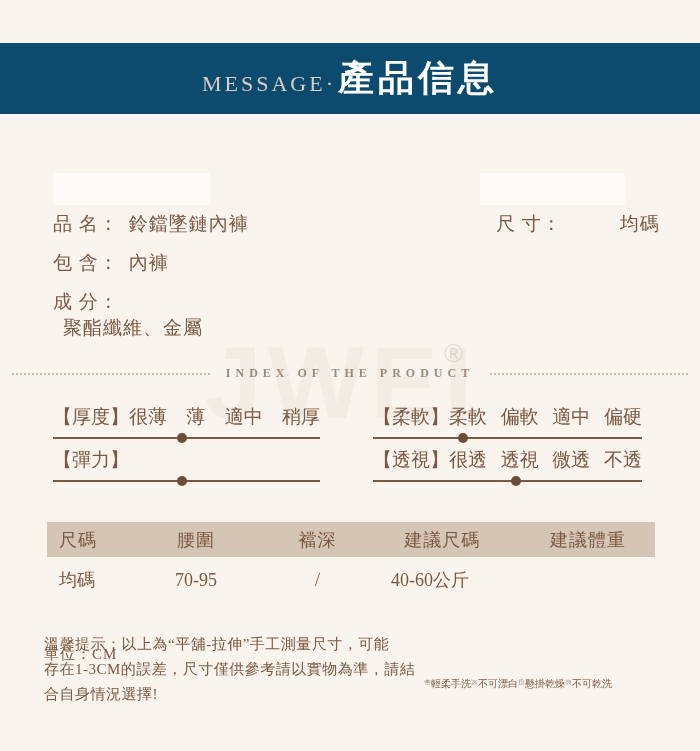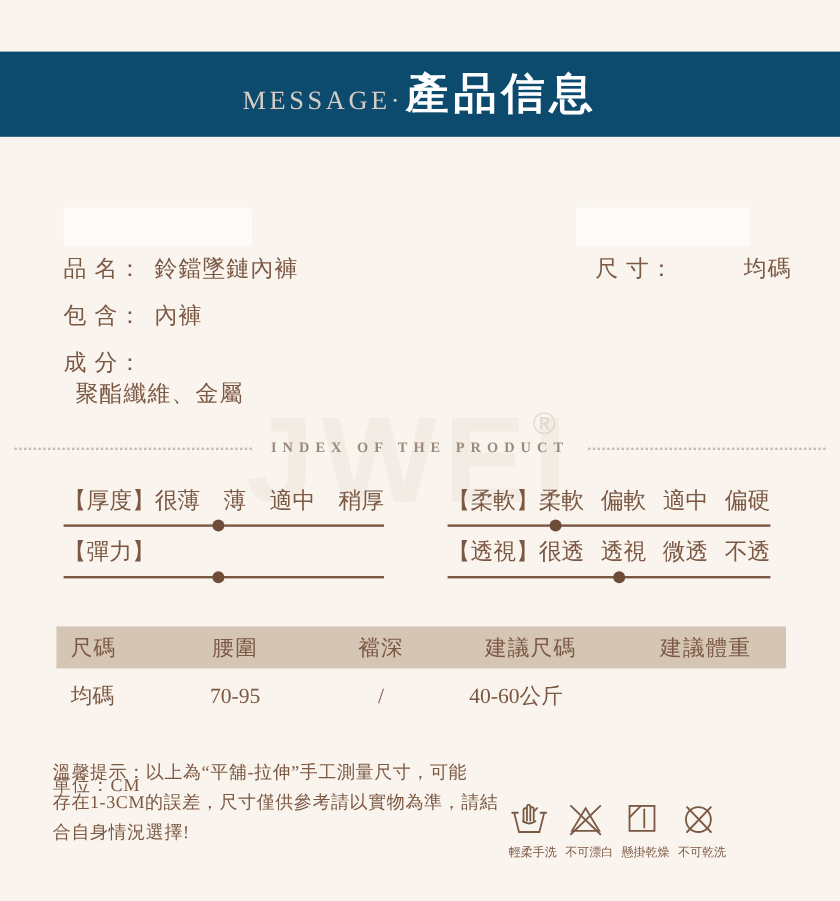--- a/index.html
+++ b/index.html
@@ -83,21 +83,21 @@
   .tc { text-align:center; }
   .tc1 { width:12%; text-align:left; padding-left:12px; }
   .tc2 { width:25%; }
   .tc3 { width:15%; }
   .tc4 { width:26%; }
   .tc5 { width:22%; }
   
   .unit { position:absolute; left:44px; top:645px; font-size:15px; letter-spacing:1px; }
   .tip  { position:absolute; left:44px; top:632px; font-size:15px; line-height:25px; letter-spacing:0.5px; }
   .care { position:absolute; left:424px; top:665px; display:flex; }
-  .care-item { width:47px; display:flex; flex-direction:column; align-items:flex-start; }
+  .care-item { width:47px; display:flex; flex-direction:row; align-items:center; }
   .care-item svg { width:34px; height:34px; }
   .care-label { font-size:10px; margin-top:4px; white-space:nowrap; color:#7b5843; }
 </style>
 </head>
 <body>
 
 <div class="banner">
   <span class="banner-prefix">MESSAGE·</span>
   <span class="banner-title">產品信息</span>
 </div>

